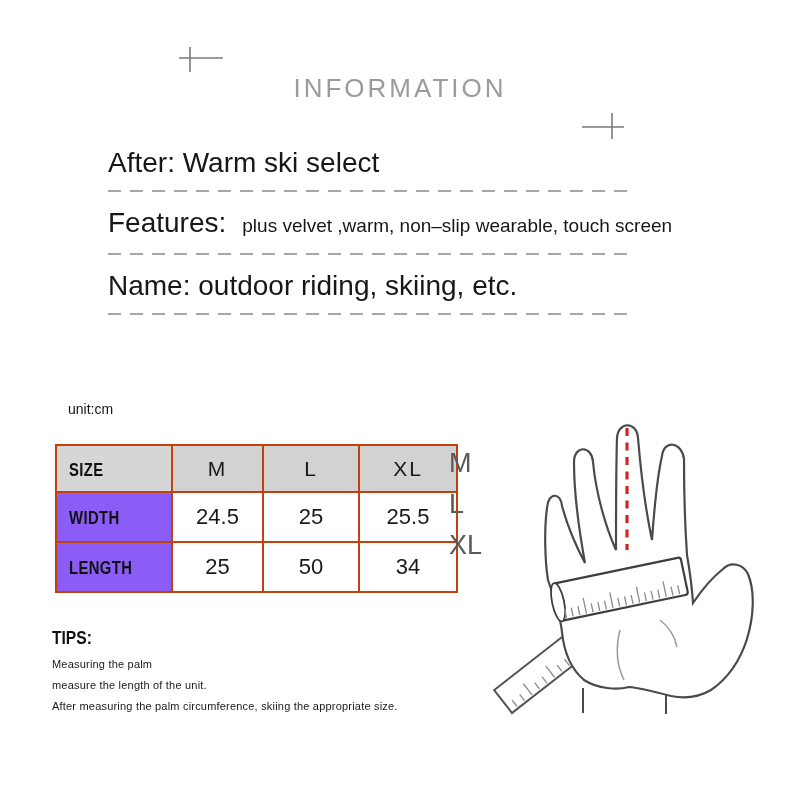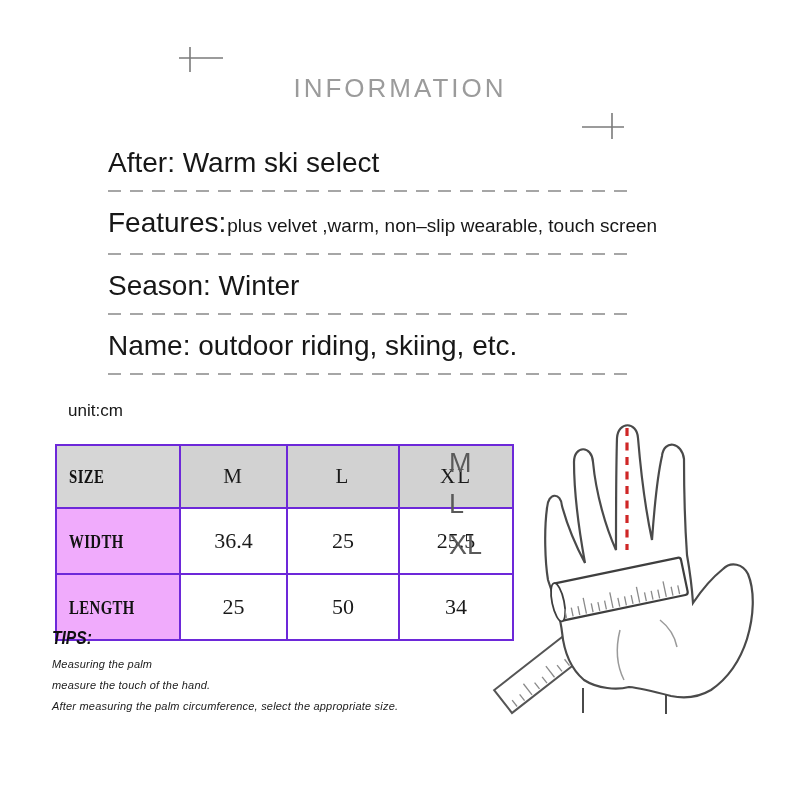--- a/index.html
+++ b/index.html
@@ -19,58 +19,58 @@
     position:absolute; top:73px; left:0; width:100%;
     text-align:center; font-size:26px; letter-spacing:3px;
     color:#9b9b9b;
   }
 
   
   .info-block { position:absolute; left:108px; top:146px; width:522px; }
   .info-row { margin-bottom:14px; }
   .info-text { font-size:28px; line-height:34px; white-space:nowrap; color:#171717; }
   .info-value { }
-  .info-row:nth-child(2) .info-value { font-size:19px; margin-left:1px; }
+  .info-row:nth-child(2) .info-value { font-size:19px; margin-left:16px; }
   .dash-line {
     height:2px; margin-top:10px;
     background:repeating-linear-gradient(90deg,#a6a6a6 0 13px, transparent 13px 22px);
   }
 
-  .unit-note { position:absolute; left:68px; top:401px; font-size:17px; color:#161616; }
+  .unit-note { position:absolute; left:68px; top:401px; font-size:14px; color:#161616; }
 
   
   .size-table {
     position:absolute; left:55px; top:444px;
     border-collapse:collapse; table-layout:fixed;
   }
   .size-table td {
-    border:2px solid #6d28d9; padding:12px; text-align:center;
-    font-size:22px; color:#1a1a1a; background:#ffffff;font-family:Liberation Serif, serif;
+    border:2px solid #c2410c; padding:4px; text-align:center;
+    font-size:22px; color:#1a1a1a; background:#ffffff;
   }
   .size-table .c0 { width:98px; }
   .size-table .c1 { width:81px; }
   .size-table .c2 { width:86px; }
   .size-table .c3 { width:88px; }
   .size-table tr:nth-child(1) td { height:37px; }
   .size-table tr:nth-child(2) td, .size-table tr:nth-child(3) td { height:40px; }
   .size-table .hd  { background:#d2d2d2; font-size:21px; letter-spacing:2px; }
-  .size-table .lbl { background:#f0abfc; text-align:left; padding-left:12px; letter-spacing:0; }
+  .size-table .lbl { background:#8b5cf6; text-align:left; padding-left:12px; letter-spacing:0; }
   .size-table .hd.lbl { background:#d6d6d6; }
   .cond {
     display:inline-block; font-weight:bold; font-size:19px;
     transform:scaleX(0.78); transform-origin:left center; letter-spacing:0.5px;
     color:#111;
   }
 
   
   .side-sizes { position:absolute; left:449px; top:446px; color:#595959; font-size:27px; }
   .side-sizes div { height:41px; line-height:34px; }
 
   
-  .tips-block { position:absolute; left:52px; top:627px; width:600px;font-style:italic; }
+  .tips-block { position:absolute; left:52px; top:627px; width:600px; }
   .tips-title {
     font-weight:bold; font-size:19px; transform:scaleX(0.82);
     transform-origin:left center; margin-bottom:5px; color:#101010;
   }
   .tips-line { font-size:11px; line-height:21px; color:#1a1a1a; letter-spacing:0.2px; }
 
   
   .hand-svg { position:absolute; left:470px; top:400px; }
 </style>
 </head>
@@ -92,42 +92,38 @@
   <div class="info-block">
     <div class="info-row">
       <div class="info-text"><span class="info-label">After:</span> <span class="info-value">Warm ski select</span></div>
       <div class="dash-line"></div>
     </div>
     <div class="info-row">
       <div class="info-text"><span class="info-label">Features:</span><span class="info-value">plus velvet ,warm, non–slip wearable, touch screen</span></div>
       <div class="dash-line"></div>
     </div>
     <div class="info-row">
-      <div class="info-text"><span class="info-label">Season:</span> <span class="info-value">Winter</span></div>
-      <div class="dash-line"></div>
-    </div>
-    <div class="info-row">
       <div class="info-text"><span class="info-label">Name:</span> <span class="info-value">outdoor riding, skiing, etc.</span></div>
       <div class="dash-line"></div>
     </div>
   </div>
 
   <div class="unit-note">unit:cm</div>
 
   <table class="size-table">
     <tbody>
         <tr>
       <td class="c0 hd lbl"><span class="cond">SIZE</span></td>
       <td class="c1 hd">M</td>
       <td class="c2 hd">L</td>
       <td class="c3 hd">XL</td>
     </tr>
     <tr>
       <td class="c0 lbl"><span class="cond">WIDTH</span></td>
-      <td class="c1">36.4</td>
+      <td class="c1">24.5</td>
       <td class="c2">25</td>
       <td class="c3">25.5</td>
     </tr>
     <tr>
       <td class="c0 lbl"><span class="cond">LENGTH</span></td>
       <td class="c1">25</td>
       <td class="c2">50</td>
       <td class="c3">34</td>
     </tr>
   </tbody>
@@ -135,22 +131,22 @@
 
   <div class="side-sizes">
     <div>M</div>
     <div>L</div>
     <div>XL</div>
   </div>
 
   <div class="tips-block">
     <div class="tips-title">TIPS:</div>
     <div class="tips-line">Measuring the palm</div>
-    <div class="tips-line">measure the touch of the hand.</div>
-    <div class="tips-line">After measuring the palm circumference, select the appropriate size.</div>
+    <div class="tips-line">measure the length of the unit.</div>
+    <div class="tips-line">After measuring the palm circumference, skiing the appropriate size.</div>
   </div>
 
   <svg class="hand-svg" width="330" height="345" viewBox="0 0 330 345">
 
     <g transform="translate(42,313) rotate(-38)">
       <rect x="0" y="-29" width="86" height="29" fill="#ffffff" stroke="#555555" stroke-width="2"></rect>
       <g stroke="#8a8a8a" stroke-width="1.3">
           <line x1="8" x2="8" y1="-2" y2="-10"></line>
           <line x1="17.5" x2="17.5" y1="-2" y2="-10"></line>
           <line x1="27" x2="27" y1="-2" y2="-16"></line>

